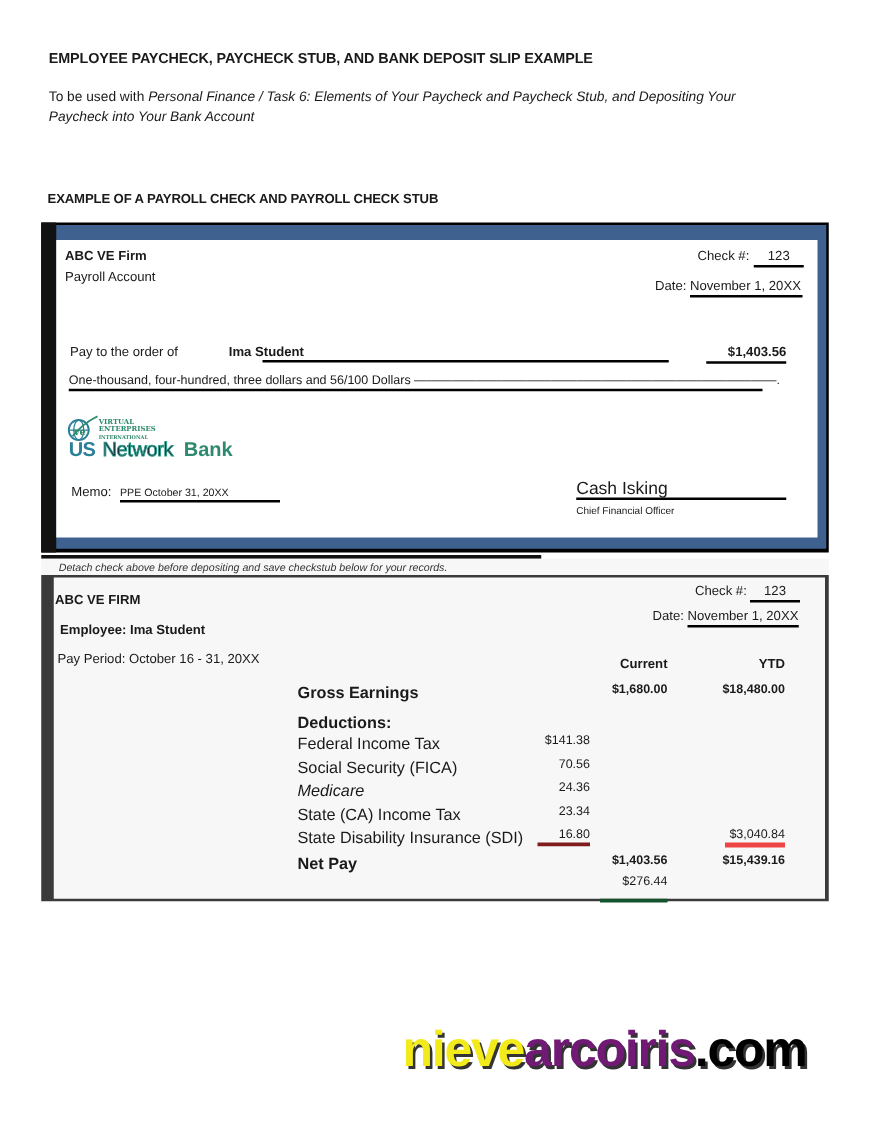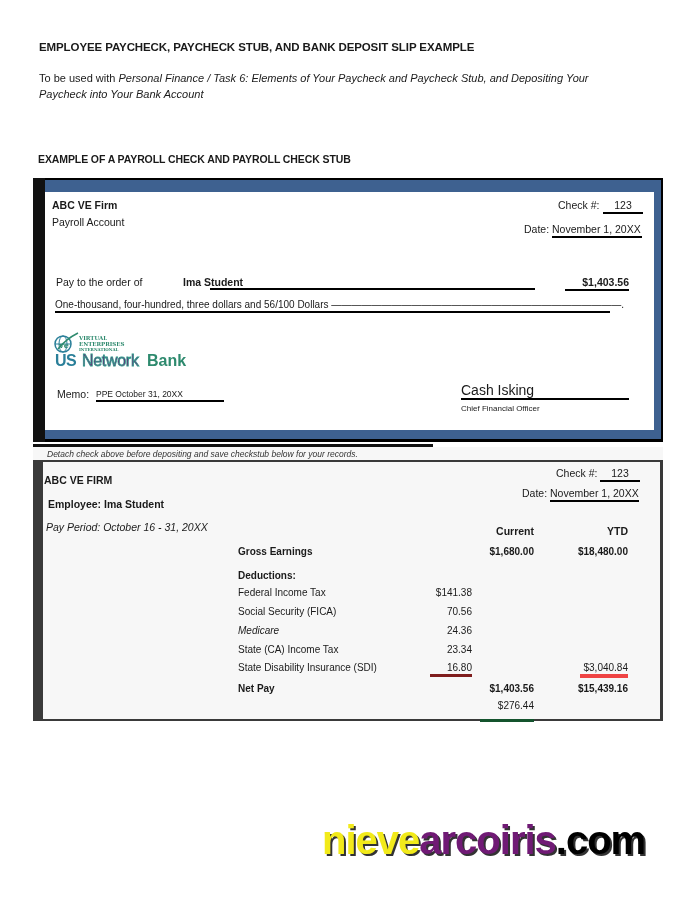--- a/index.html
+++ b/index.html
@@ -31,47 +31,47 @@
     .date-val { left: 552px; top: 223px; width: 90px; padding-bottom: 1px; }
 
     .payto-lbl { left: 56px; top: 276px; }
     .payee { left: 183px; top: 276px; }
     .payee-line { left: 210px; top: 288px; width: 325px; height: 2px; background: #000; }
     .amount { left: 565px; top: 276px; width: 64px; text-align: right; padding-bottom: 1px; }
     .words { left: 55px; top: 299px; font-size: 10px; }
     .words-line { left: 55px; top: 311px; width: 555px; height: 2px; background: #000; }
     .logo-small { left: 79px; top: 336px; font-size: 5.5px; line-height: 5.5px; color: #2e8a6e; font-weight: bold; font-family: "DejaVu Serif", serif; }
     .logo-us { left: 55px; top: 352px; font-size: 16px; font-weight: bold; color: #2a7f99; letter-spacing: -0.5px; }
-    .logo-network { left: 82px; top: 352px; font-size: 16px; color: #701a75; -webkit-text-stroke: 0.8px #2e9a8a; letter-spacing: -0.3px; }
+    .logo-network { left: 82px; top: 352px; font-size: 16px; color: #0f172a; -webkit-text-stroke: 0.8px #2e9a8a; letter-spacing: -0.3px; }
     .logo-bank { left: 147px; top: 352px; font-size: 16px; font-weight: bold; color: #2e8a6e; }
 
     .memo-lbl { left: 57px; top: 388px; }
     .memo-val { left: 96px; top: 389px; width: 128px; font-size: 8.5px; padding-bottom: 1px; }
     .sig { left: 461px; top: 382px; width: 168px; font-size: 14px; padding-bottom: 0px; }
     .sig-title { left: 461px; top: 404px; font-size: 8px; }
 
     
     .detach-bar { left: 33px; top: 444px; width: 400px; height: 3px; background: #111; }
     .detach-bg { left: 33px; top: 447px; width: 630px; height: 13px; background: #f7f7f7; }
     .detach { left: 47px; top: 449px; font-size: 8.5px; font-style: italic; color: #333; }
     .stub-outer { left: 33px; top: 460px; width: 630px; height: 261px; background: #3a3a3a; }
     .stub-inner { left: 43px; top: 462px; width: 617px; height: 257px; background: #f7f7f7; }
 
     .s-firm { left: 44px; top: 474px; }
     .s-emp { left: 48px; top: 498px; }
-    .s-period { left: 46px; top: 521px; font-style: italic; }
+    .s-period { left: 46px; top: 521px; }
     .s-checkno-lbl { left: 556px; top: 467px; }
     .s-checkno-val { left: 600px; top: 467px; width: 40px; text-align: center; padding-bottom: 1px; }
     .s-date-lbl { left: 522px; top: 487px; }
     .s-date-val { left: 550px; top: 487px; width: 89px; padding-bottom: 1px; }
 
     .th-current { left: 470px; top: 525px; width: 64px; text-align: right; }
     .th-ytd { left: 570px; top: 525px; width: 58px; text-align: right; }
 
-    .row-lbl { left: 238px; font-size: 10px; }
+    .row-lbl { left: 238px; font-size: 13px; }
     .col-ded { left: 430px; width: 42px; text-align: right; font-size: 10px; }
     .col-cur { left: 480px; width: 54px; text-align: right; font-size: 10px; }
     .col-ytd { left: 565px; width: 63px; text-align: right; font-size: 10px; }
   </style>
 </head>
 <body>
 
 <div class="abs doc-title">EMPLOYEE PAYCHECK, PAYCHECK STUB, AND BANK DEPOSIT SLIP EXAMPLE</div>
 <div class="abs doc-sub"><span>To be used with </span><i>Personal Finance / Task 6: Elements of Your Paycheck and Paycheck Stub, and Depositing Your Paycheck into Your Bank Account</i></div>
 <div class="abs sec-title">EXAMPLE OF A PAYROLL CHECK AND PAYROLL CHECK STUB</div>

